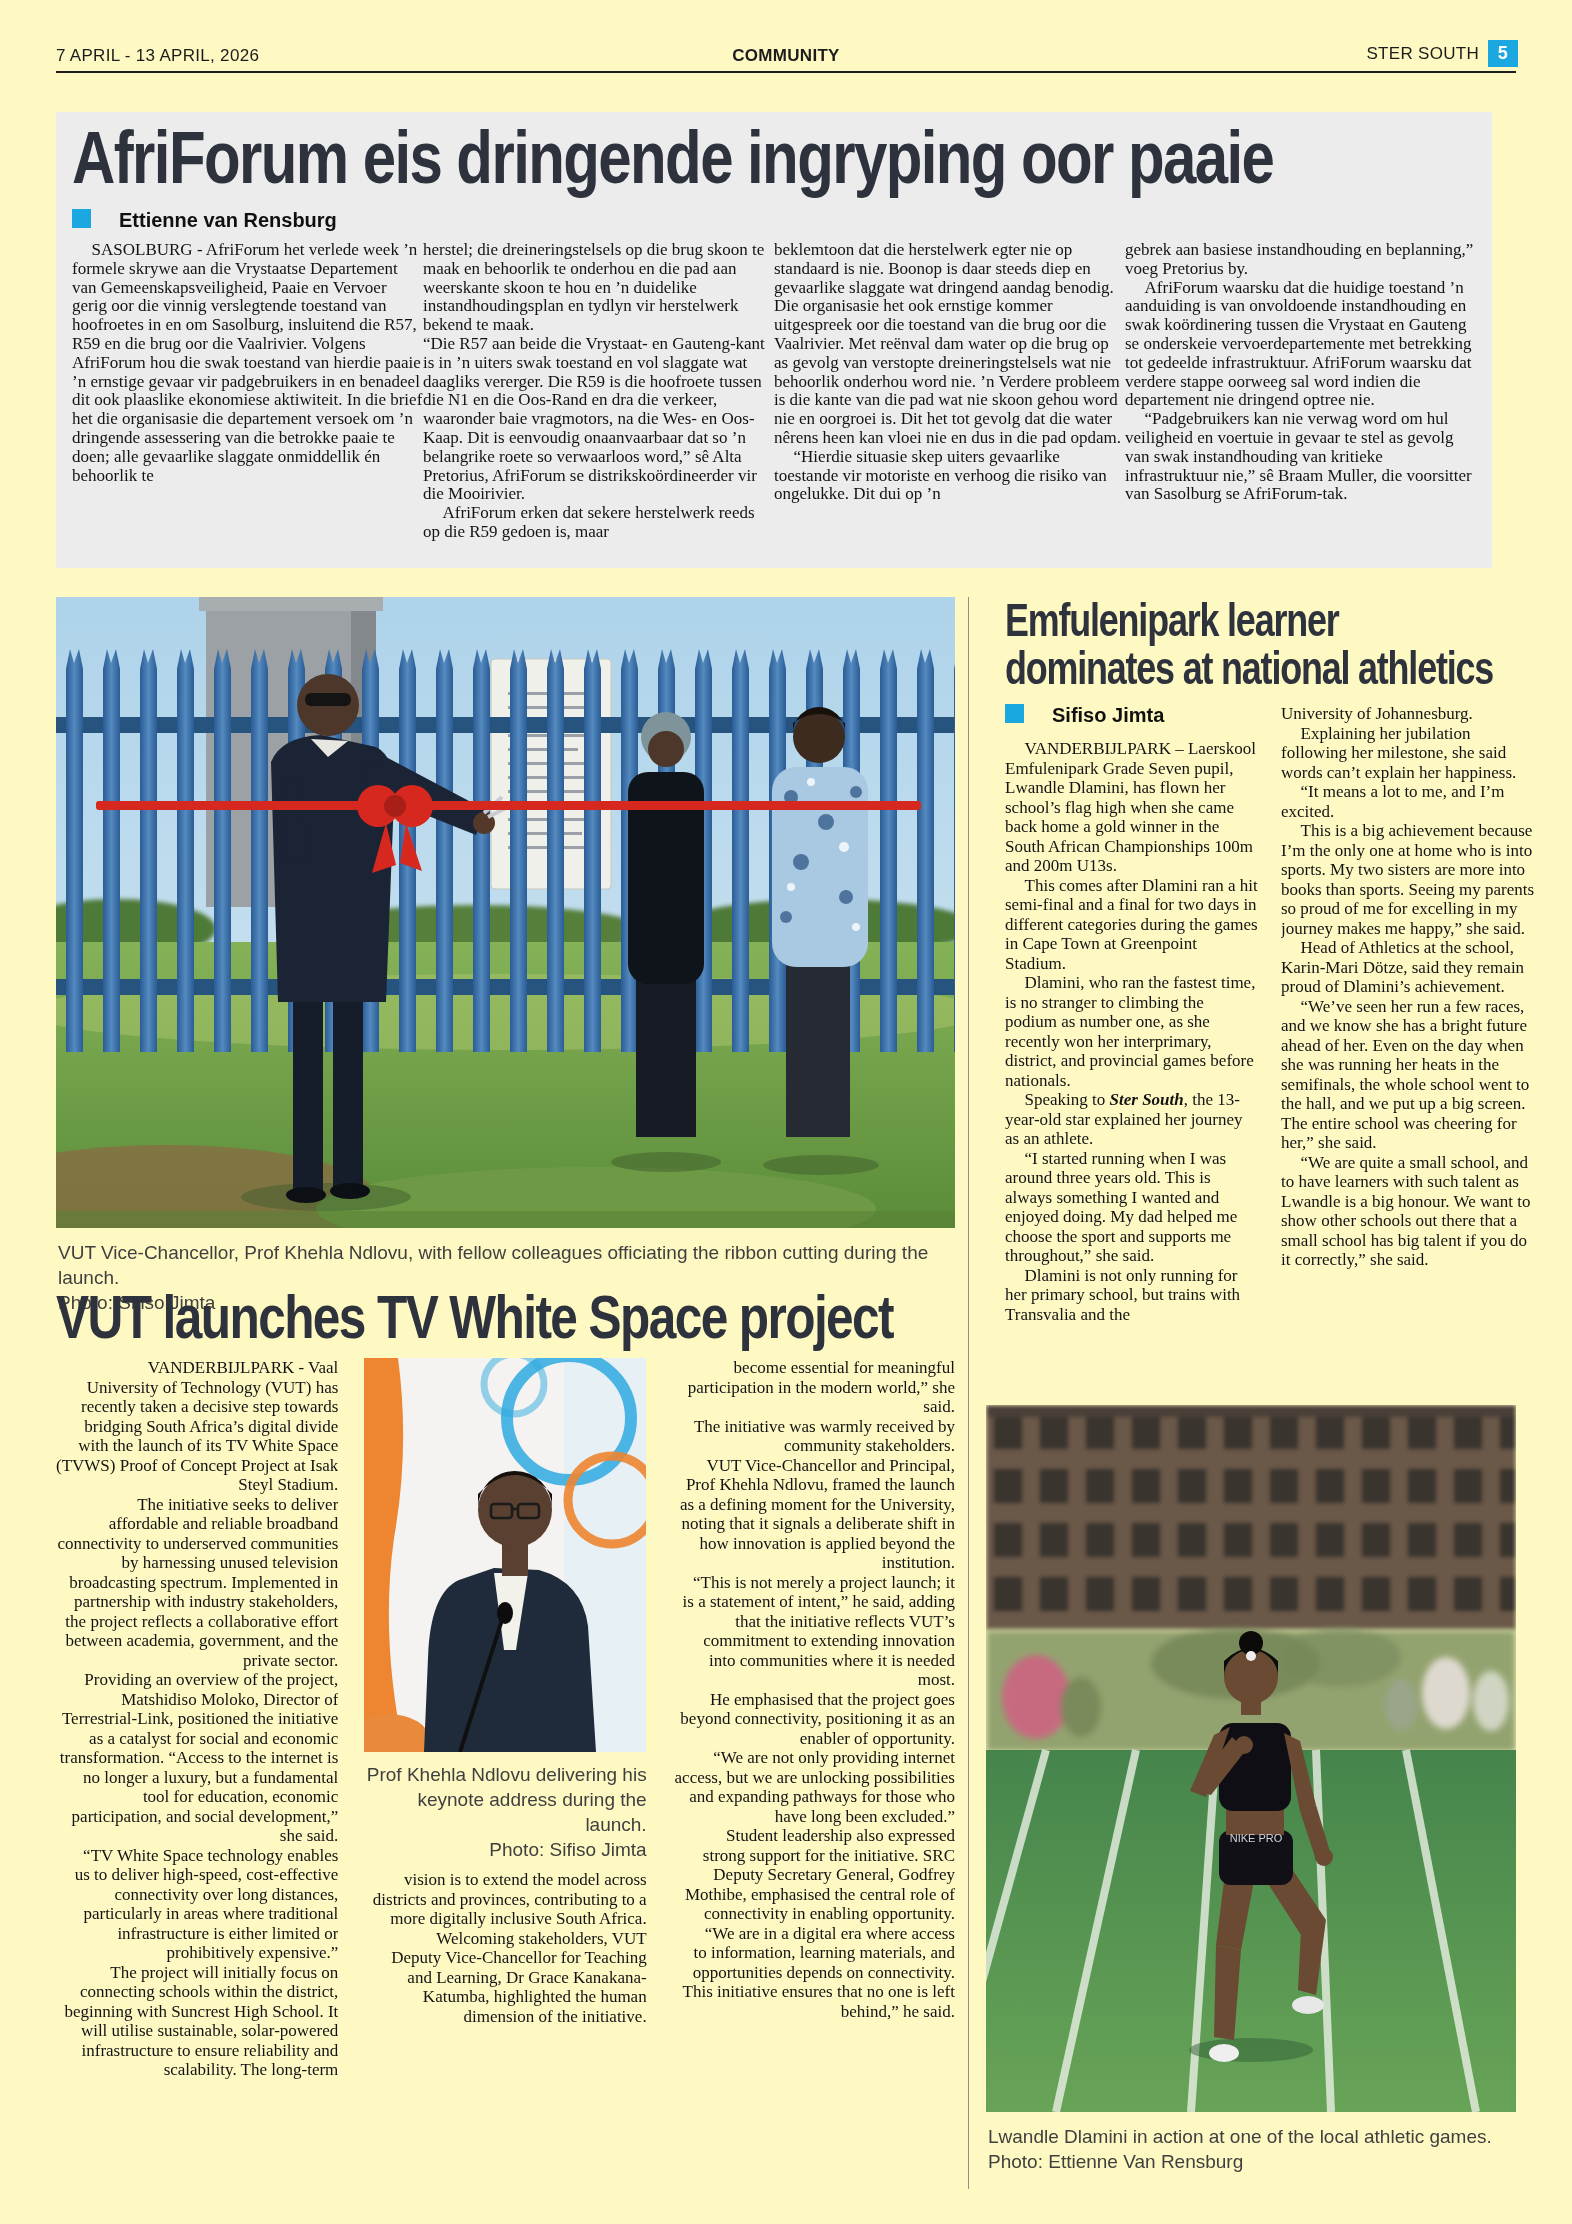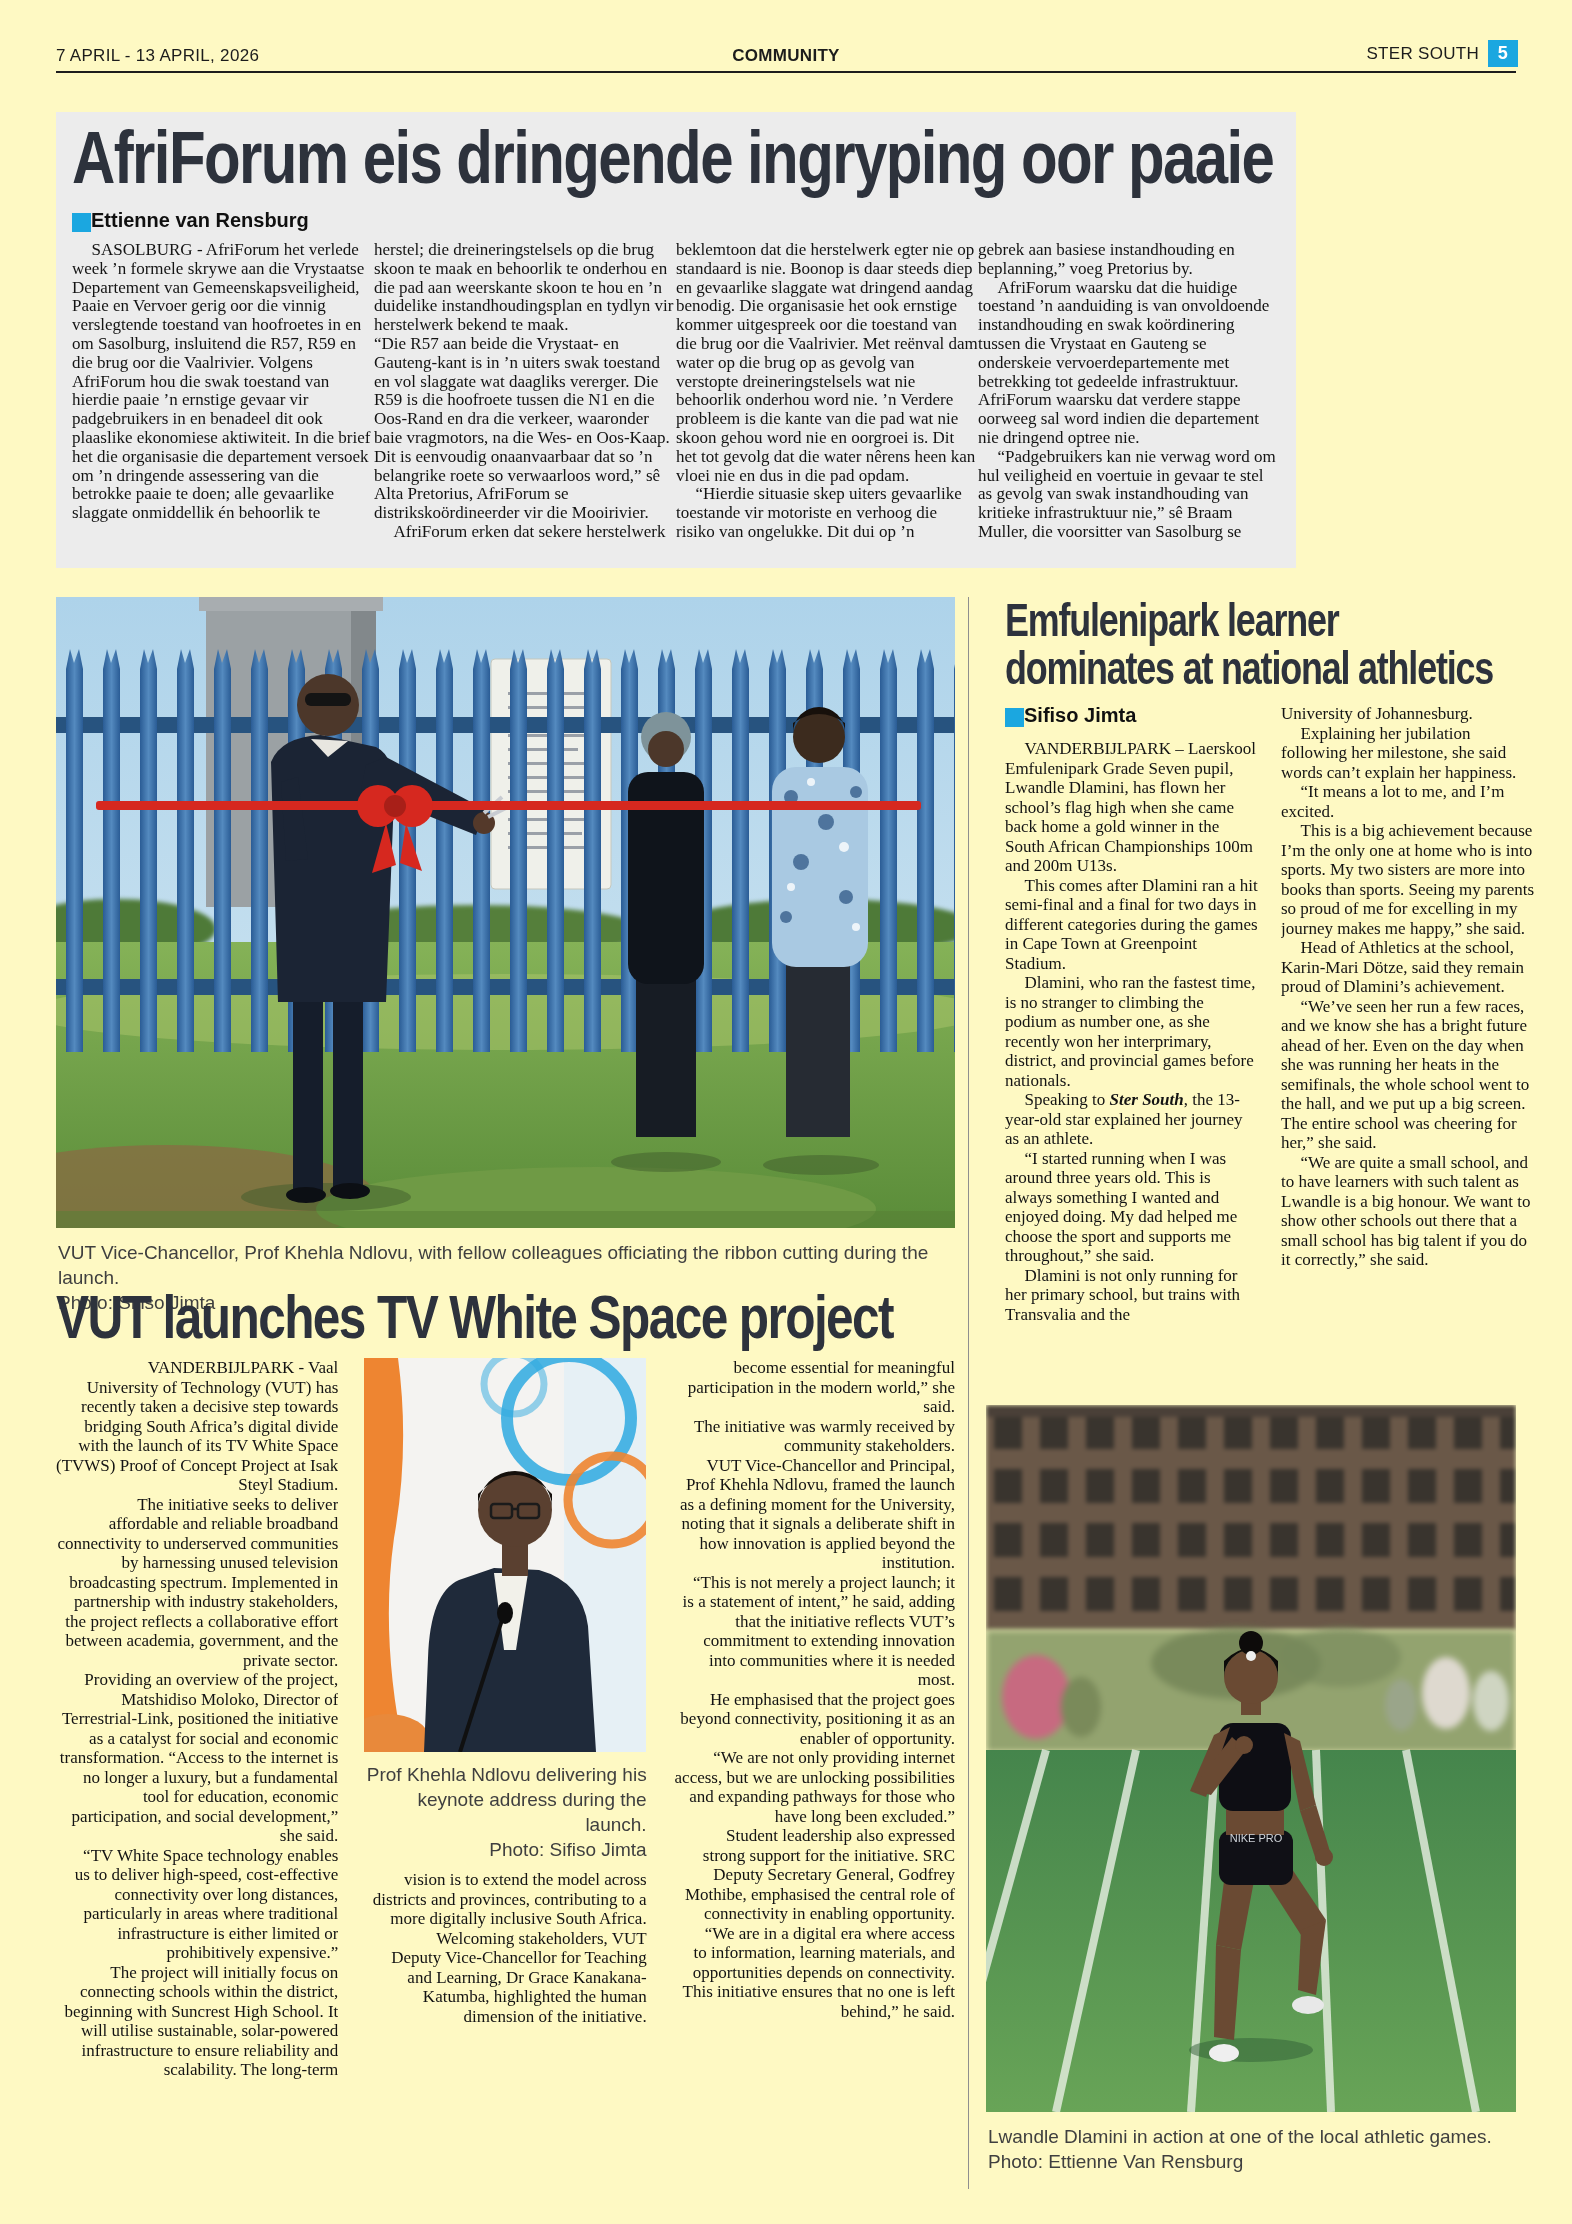--- a/index.html
+++ b/index.html
@@ -22,21 +22,21 @@
   .rule{background:#1d1d1d;}
 
   
   .headline{font-weight:bold;color:var(--ink);letter-spacing:-2px;white-space:nowrap;
             transform-origin:0 0;margin:0;}
   .h-afri{font-size:75px;line-height:1;transform:scaleX(.80);}
   .h-vut{font-size:62px;line-height:1;transform:scaleX(.80);}
   .h-emf{font-size:46px;line-height:48px;transform:scaleX(.78);letter-spacing:-1.5px;}
 
   
-  .byline{display:flex;align-items:flex-end;gap:0;font-weight:bold;font-size:20px;color:#101010;}
+  .byline{display:flex;align-items:flex-start;gap:28px;font-weight:bold;font-size:20px;color:#101010;}
   .bl-sq{width:19px;height:19px;background:var(--accent);flex:0 0 auto;}
 
   
   .cols{display:flex;}
   .col{flex:1;overflow:hidden;}
   .body{font-family:"Liberation Serif",serif;font-size:17px;line-height:19.5px;color:#131313;}
   .body p{margin:0;text-indent:1.15em;}
   .body p.cont{text-indent:0;}
   .afri-body{line-height:18.8px;}
 
@@ -61,21 +61,21 @@
 <div class="page">
 
   <div class="abs hdr" style="left:56px;top:46px;">7 APRIL - 13 APRIL, 2026</div>
   <div class="abs hdr hdr-section" style="left:0;top:46px;width:1572px;text-align:center;">COMMUNITY</div>
   <div class="abs hdr hdr-right" style="top:40px;right:54px;">
     <span>STER SOUTH</span>
     <span class="pagenum">5</span>
   </div>
   <div class="abs rule" style="left:56px;top:71px;width:1460px;height:2px;"></div>
 
-  <section class="abs afriforum" style="left:56px;top:112px;width:1240px;height:456px;">
+  <section class="abs afriforum" style="left:56px;top:112px;width:1436px;height:456px;">
     <h1 class="headline h-afri">AfriForum eis dringende ingryping oor paaie</h1>
     <div class="byline" style="margin-top:14px;">
       <span class="bl-sq"></span>
       <span>Ettienne van Rensburg</span>
     </div>
     <div class="cols" style="margin-top:9px;height:300px;">
       <div class="col body afri-body">
           <p>SASOLBURG - AfriForum het verlede week ’n formele skrywe aan die Vrystaatse Departement van Gemeenskapsveiligheid, Paaie en Vervoer gerig oor die vinnig verslegtende toestand van hoofroetes in en om Sasolburg, insluitend die R57, R59 en die brug oor die Vaalrivier. Volgens AfriForum hou die swak toestand van hierdie paaie ’n ernstige gevaar vir padgebruikers in en benadeel dit ook plaaslike ekonomiese aktiwiteit. In die brief het die organisasie die departement versoek om ’n dringende assessering van die betrokke paaie te doen; alle gevaarlike slaggate onmiddellik én behoorlik te</p>
         </div>
       <div class="col body afri-body">

